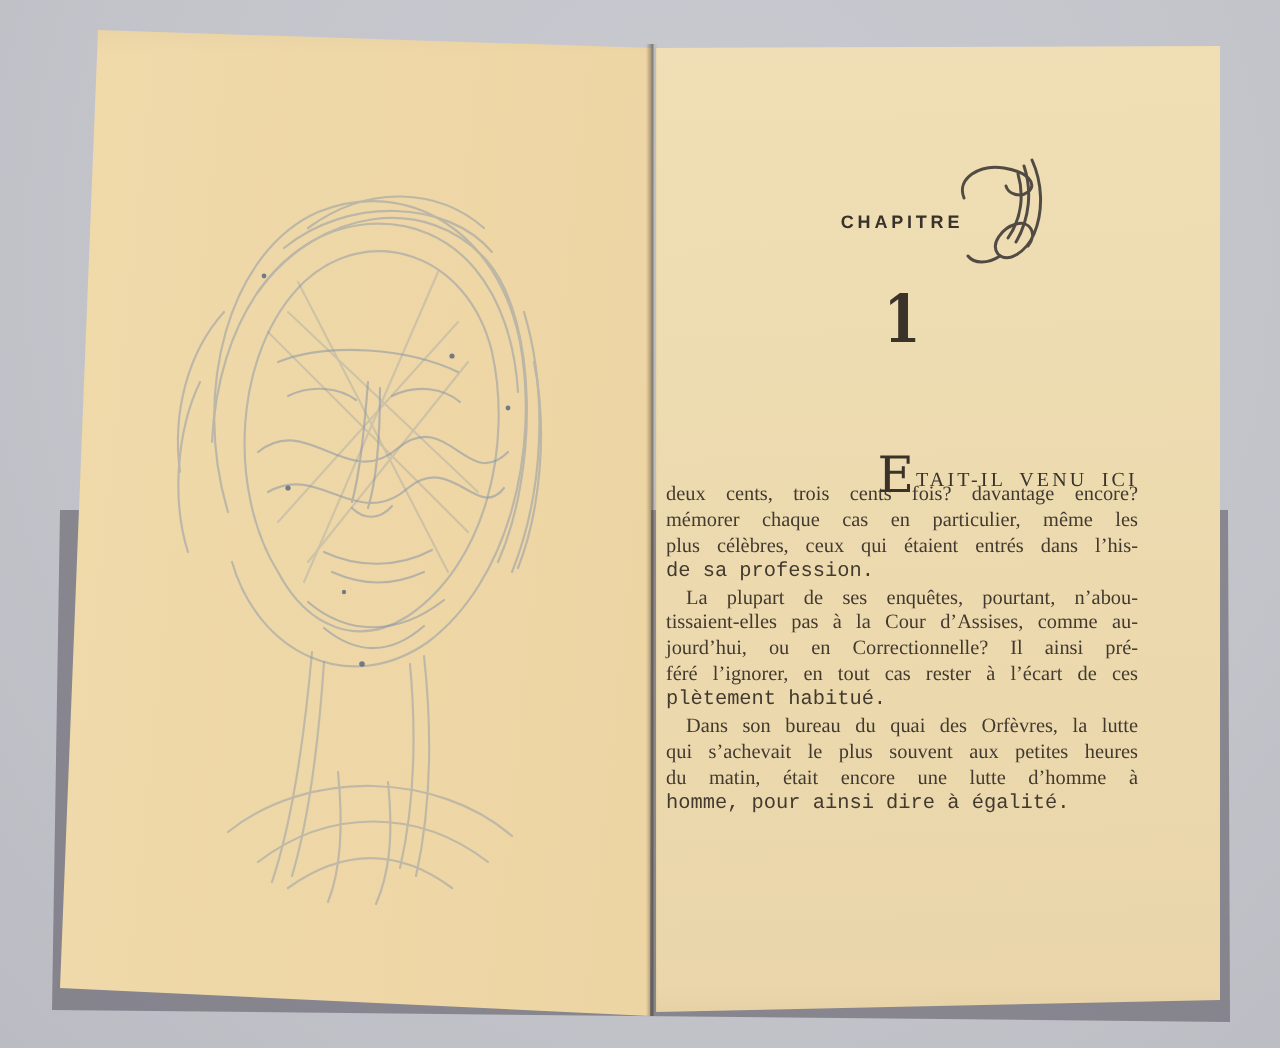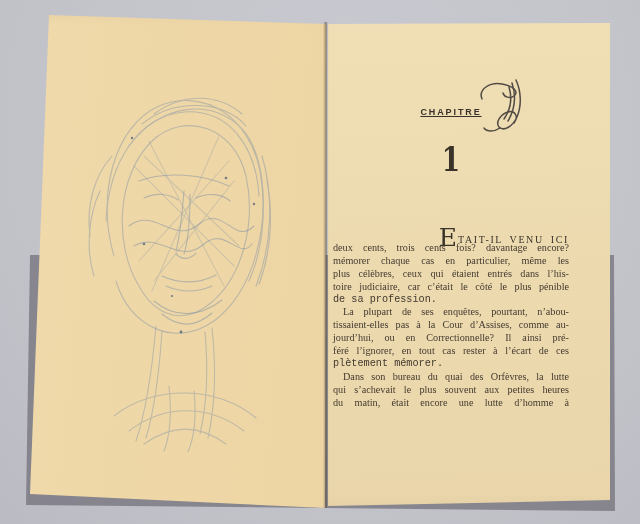--- a/index.html
+++ b/index.html
@@ -43,21 +43,21 @@
   }
 
   .sketch   { position:absolute; left:84px;  top:86px;  width:200px; height:368px; }
   .flourish { position:absolute; left:478px; top:79px;  width:50px;  height:54px;  }
 
   .chapter-row {
     position:absolute; left:333px; top:101px; width:236px; text-align:center;
   }
   .chapitre {
     font-family:"Liberation Sans", sans-serif; font-weight:700;
-    font-size:9px; letter-spacing:1.9px; color:#37312a;text-decoration:underline;
+    font-size:9px; letter-spacing:1.9px; color:#37312a;
   }
   .chapter-number {
     position:absolute; left:333px; top:143px; width:236px; text-align:center;
     font-family:"DejaVu Serif", serif; font-weight:700;
     font-size:33px; line-height:34px; color:#3a332a;
     transform:scaleX(0.8);
   }
 
   .body-text {
     position:absolute; left:333px; top:229px; width:236px;
@@ -158,32 +158,32 @@
     <div class="chapter-number">1</div>
 
     <div class="body-text">
       <div class="opening-line">
         <span class="drop-cap">E</span><span class="opening-rest">TAIT-IL VENU ICI</span>
       </div>
       <div class="para">
           <div class="bline">deux cents, trois cents fois? davantage encore?</div>
           <div class="bline">mémorer chaque cas en particulier, même les</div>
           <div class="bline">plus célèbres, ceux qui étaient entrés dans l’his-</div>
-          <div class="bline">toire judiciaire, car c’était le côté le plus pénible</div>
           <div class="bline bline-last">de sa profession.</div>
         </div>
       <div class="para">
           <div class="bline bline-indent">La plupart de ses enquêtes, pourtant, n’abou-</div>
           <div class="bline">tissaient-elles pas à la Cour d’Assises, comme au-</div>
           <div class="bline">jourd’hui, ou en Correctionnelle? Il ainsi pré-</div>
           <div class="bline">féré l’ignorer, en tout cas rester à l’écart de ces</div>
-          <div class="bline bline-last">plètement mémorer.</div>
+          <div class="bline bline-last">plètement habitué.</div>
         </div>
       <div class="para">
           <div class="bline bline-indent">Dans son bureau du quai des Orfèvres, la lutte</div>
           <div class="bline">qui s’achevait le plus souvent aux petites heures</div>
           <div class="bline">du matin, était encore une lutte d’homme à</div>
+          <div class="bline bline-last">homme, pour ainsi dire à égalité.</div>
         </div>
     </div>
   </div>
 
   <div class="fold"></div>
 </div>
 
 </body></html>

